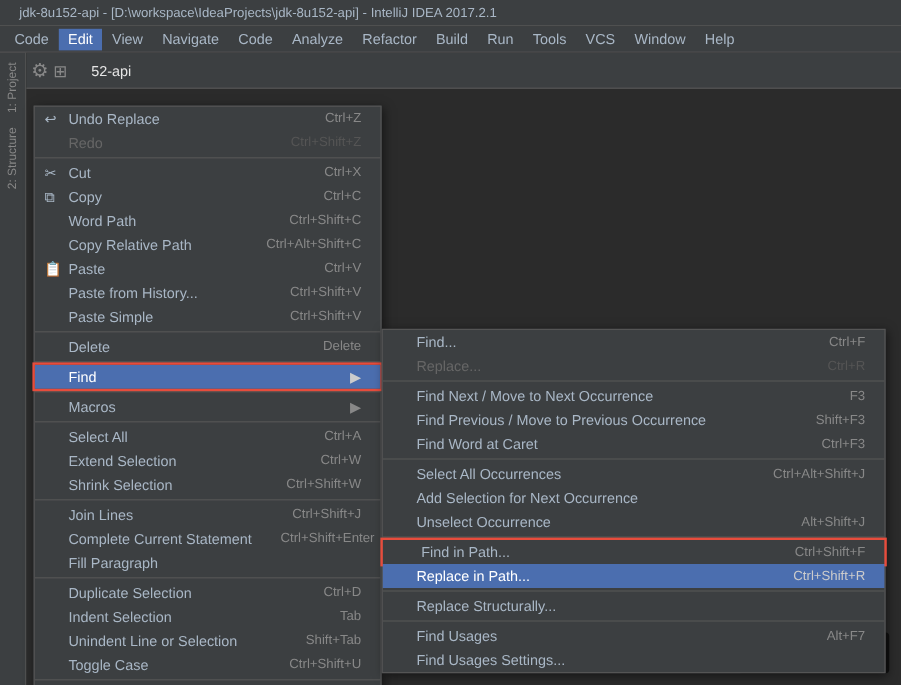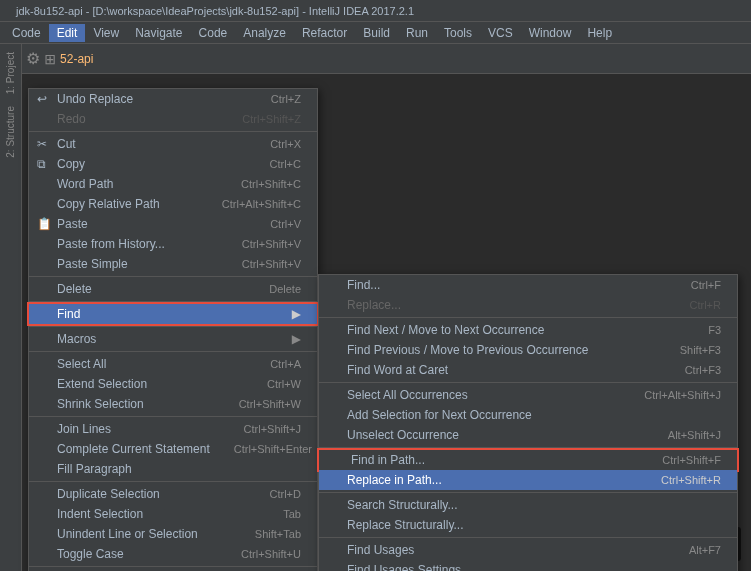--- a/index.html
+++ b/index.html
@@ -222,21 +222,21 @@
 
   <div class="sidebar-left">
     <div class="sidebar-tab">1: Project</div>
     <div class="sidebar-tab">2: Structure</div>
   </div>
 
   <div class="content-area">
     <div class="toolbar">
       <span style="color:#888; font-size:16px;">⚙</span>
       <span style="color:#888; font-size:14px;">⊞</span>
-      <span style="margin-left:0; color:#fdba74; font-size:12px;">52-api</span>
+      <span style="margin-left:16px; color:#e5e5e5; font-size:12px;">52-api</span>
     </div>
     <div class="file-area">
     </div>
   </div>
 
   <div class="dropdown edit-dropdown">
 
     <div class="dropdown-item">
       <span class="item-icon">↩</span>
       <span>Undo Replace</span>
@@ -413,23 +413,20 @@
       <span>Find in Path...</span>
       <span class="shortcut">Ctrl+Shift+F</span>
     </div>
 
     <div class="dropdown-item highlighted">
       <span>Replace in Path...</span>
       <span class="shortcut">Ctrl+Shift+R</span>
     </div>
     <div class="separator"></div>
 
-    <div class="dropdown-item">
-      <span>Search Structurally...</span>
-    </div>
 
     <div class="dropdown-item">
       <span>Replace Structurally...</span>
     </div>
     <div class="separator"></div>
 
     <div class="dropdown-item">
       <span>Find Usages</span>
       <span class="shortcut">Alt+F7</span>
     </div>

